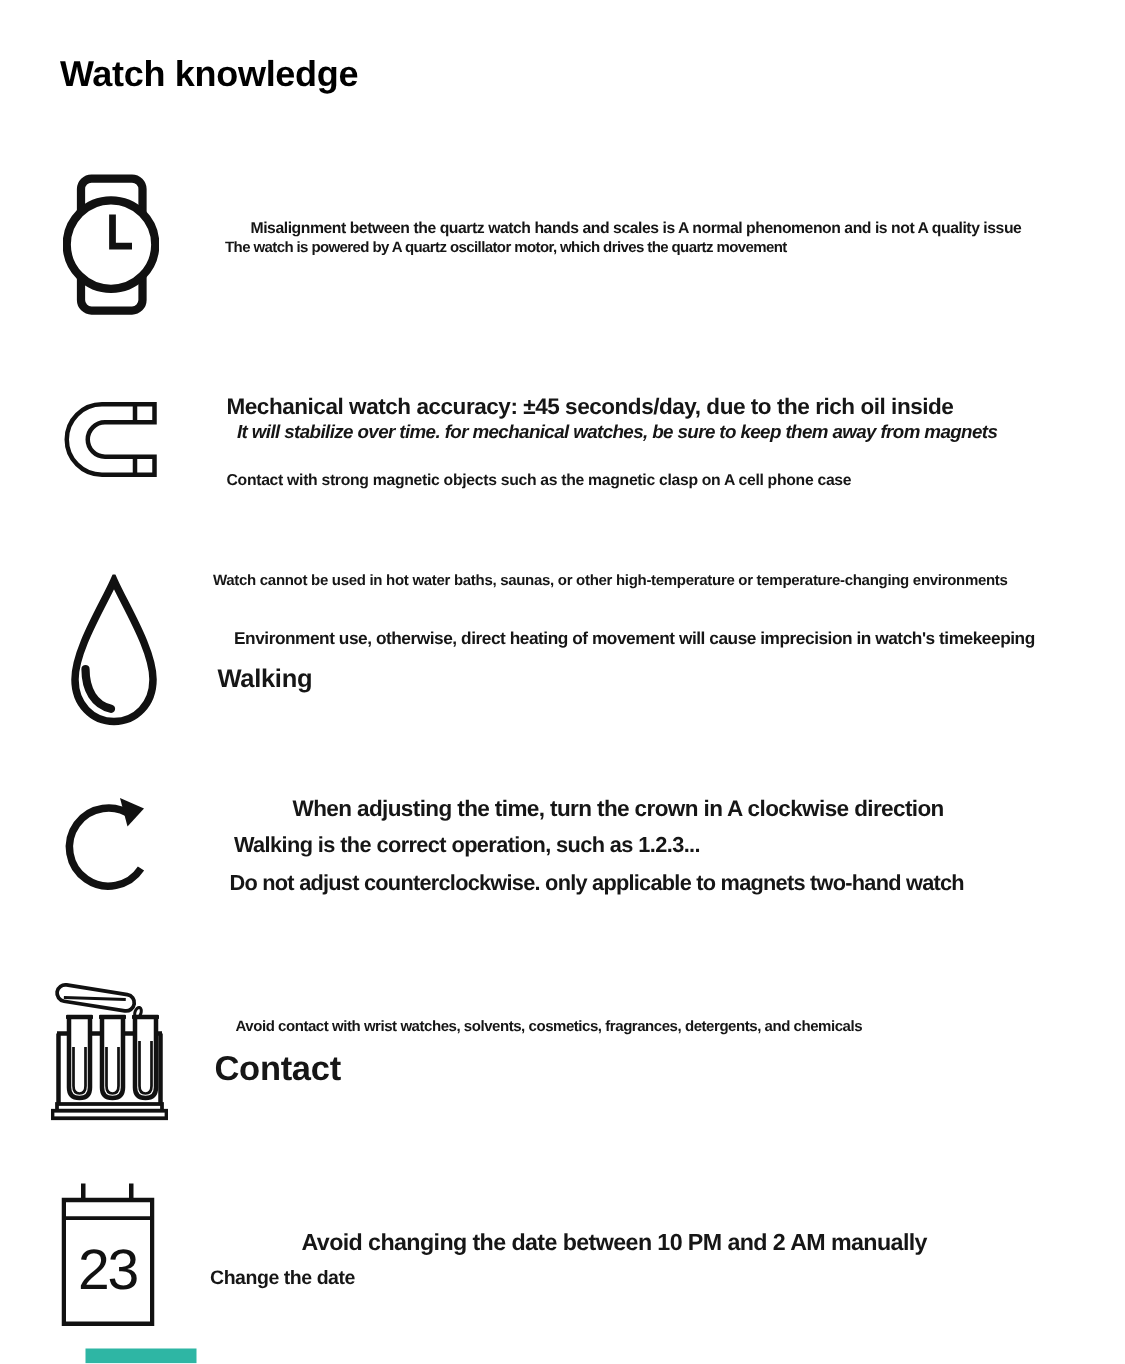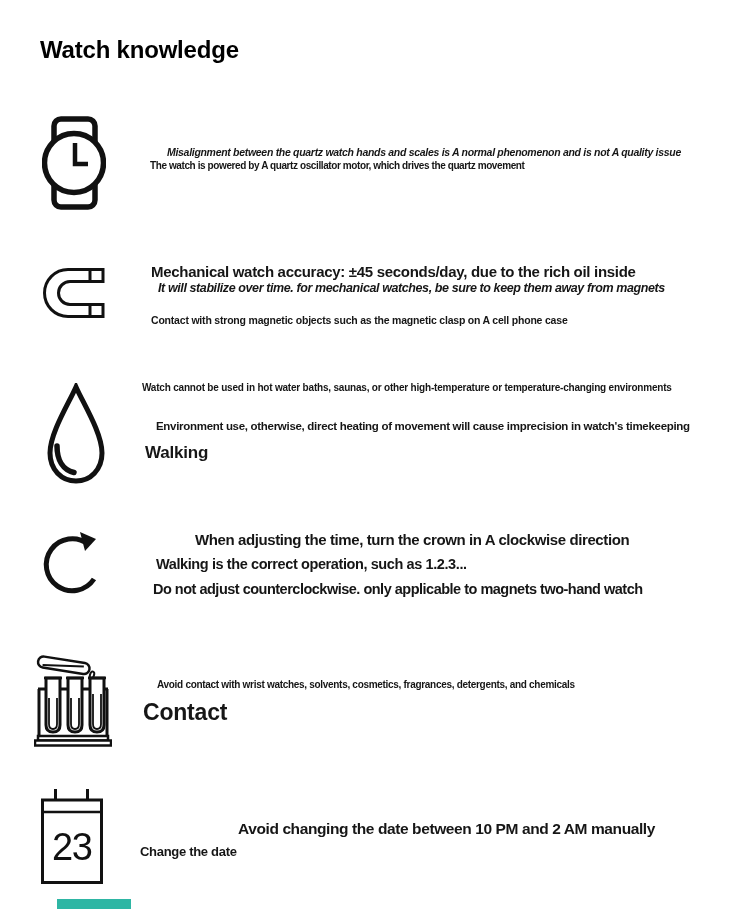--- a/index.html
+++ b/index.html
@@ -1,33 +1,33 @@
 <!DOCTYPE html>
 <html><head>
 <meta charset="utf-8">
 <style>
   html,body{margin:0;padding:0;background:#fff;}
   .page{position:relative;width:701px;height:909px;background:#ffffff;overflow:hidden;
         font-family:"Liberation Sans",sans-serif;}
   .l{position:absolute;white-space:nowrap;font-weight:700;color:#161616;}
   .title{left:40px;top:36px;font-size:24px;letter-spacing:-0.2px;color:#000;}
-  .s1a{left:167px;top:146px;font-size:10.5px;letter-spacing:-0.3px;font-style:italic;}
+  .s1a{left:167px;top:146px;font-size:10.5px;letter-spacing:-0.3px;}
   .s1b{left:150px;top:160px;font-size:10px;letter-spacing:-0.4px;}
   .s2a{left:151px;top:263px;font-size:15px;letter-spacing:-0.3px;}
   .s2b{left:158px;top:281px;font-size:12.5px;letter-spacing:-0.4px;font-style:italic;}
   .s2c{left:151px;top:314px;font-size:10.5px;letter-spacing:-0.2px;}
   .s3a{left:142px;top:382px;font-size:10px;letter-spacing:-0.2px;}
   .s3b{left:156px;top:420px;font-size:11.5px;letter-spacing:-0.3px;}
   .s3c{left:145px;top:443px;font-size:17px;letter-spacing:-0.2px;}
   .s4a{left:195px;top:531px;font-size:15px;letter-spacing:-0.4px;}
   .s4b{left:156px;top:556px;font-size:14.5px;letter-spacing:-0.4px;}
   .s4c{left:153px;top:581px;font-size:14.5px;letter-spacing:-0.5px;}
   .s5a{left:157px;top:679px;font-size:10px;letter-spacing:-0.3px;}
   .s5b{left:143px;top:699px;font-size:23px;letter-spacing:-0.2px;}
-  .s6a{left:201px;top:820px;font-size:15.5px;letter-spacing:-0.4px;margin-left:37px;}
+  .s6a{left:201px;top:820px;font-size:15.5px;letter-spacing:-0.4px;}
   .s6b{left:140px;top:844px;font-size:13px;letter-spacing:-0.3px;}
   .icon{position:absolute;line-height:0;}
   .ic-watch{left:42px;top:113px;}
   .ic-magnet{left:40px;top:265px;}
   .ic-drop{left:44px;top:383px;}
   .ic-cw{left:42px;top:528px;}
   .ic-tubes{left:34px;top:648px;}
   .ic-cal{left:41px;top:788px;}
   .cal-num{position:absolute;left:52px;top:826px;font-size:38px;font-weight:400;
            letter-spacing:-1.5px;color:#111;text-align:center;}

